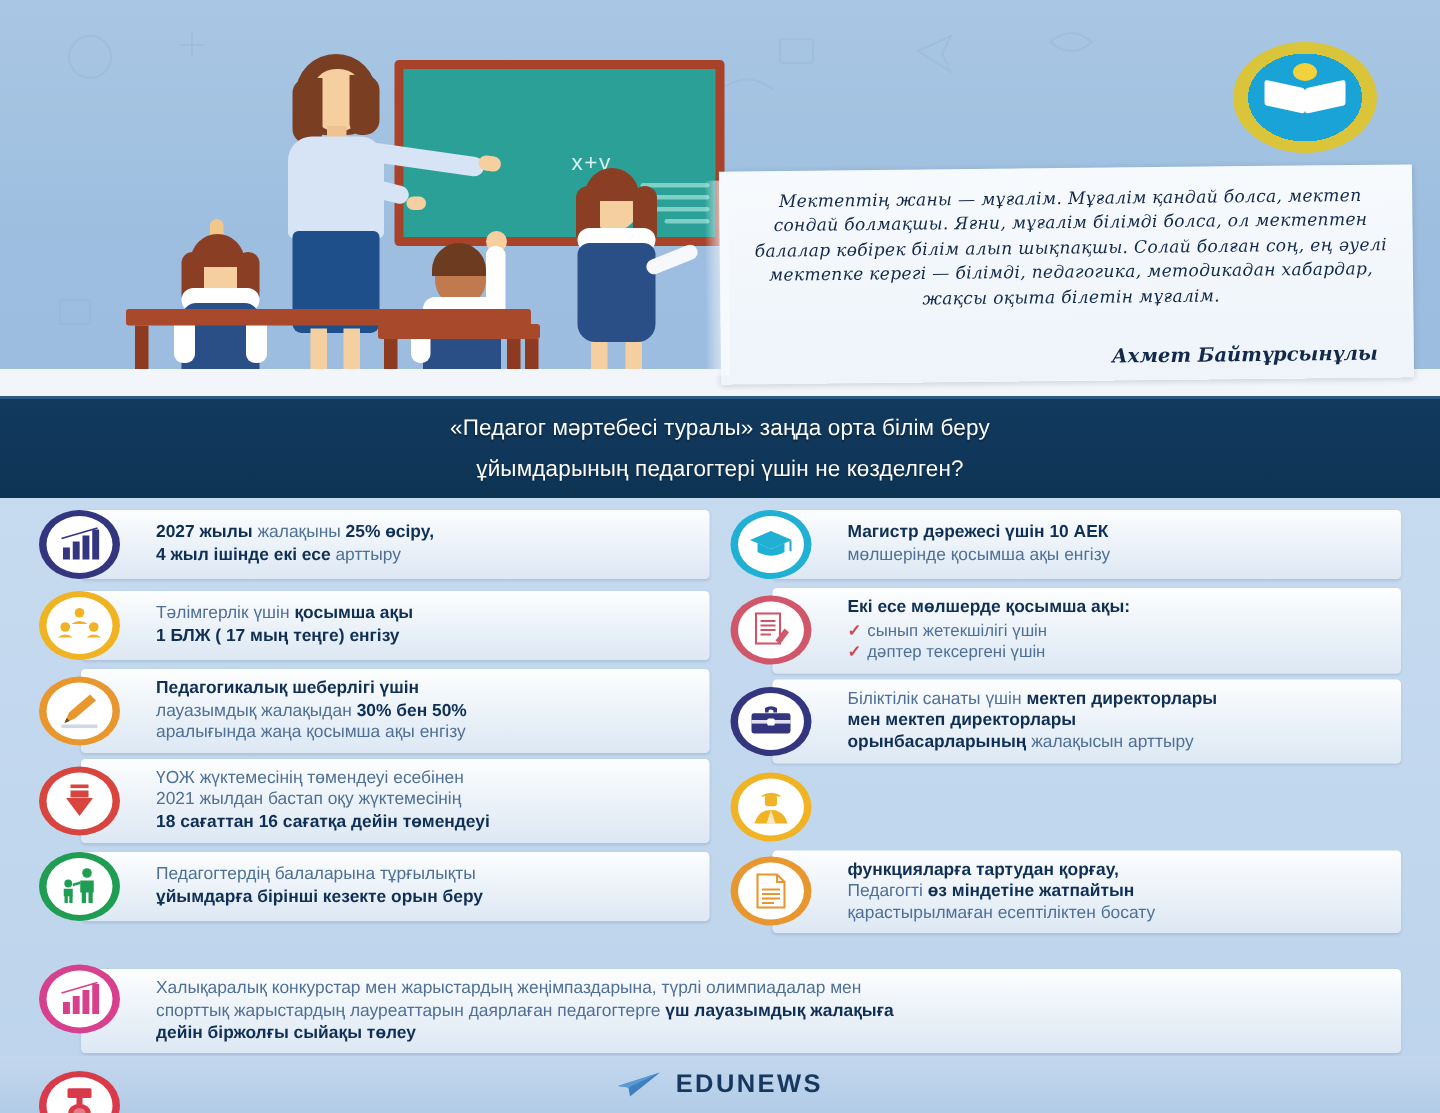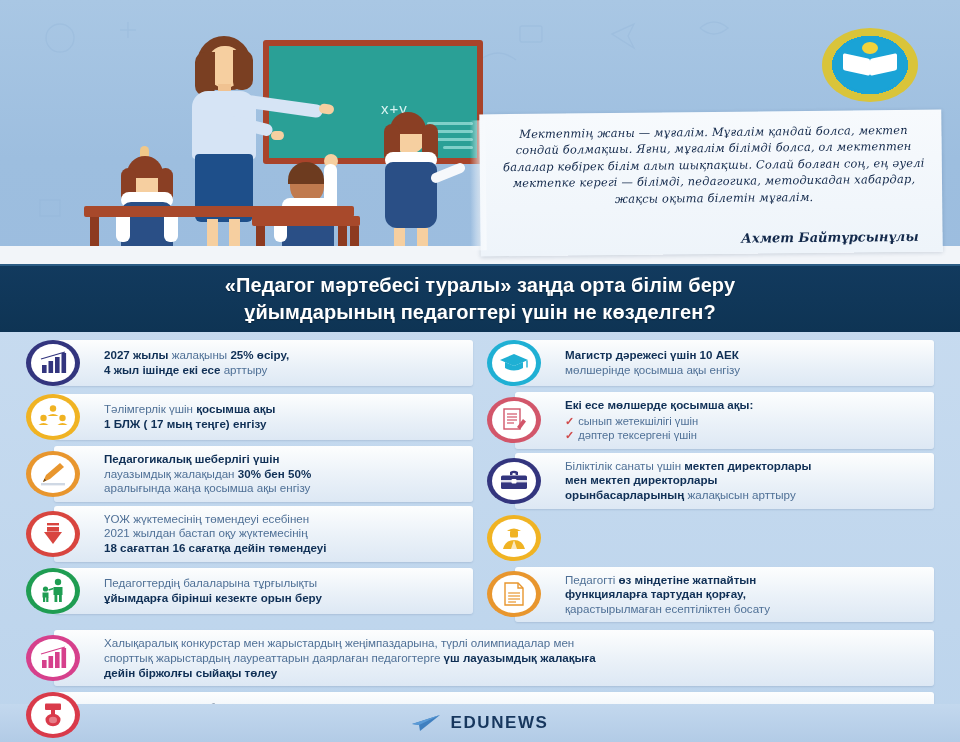--- a/index.html
+++ b/index.html
@@ -102,21 +102,21 @@
   .emblem .book-r{position:absolute;left:48px;top:28px;width:27px;height:17px;background:#ffffff;transform:skewY(-12deg);border-radius:2px;}
 
   
   .titlebar{
     position:absolute; left:0; top:264px; width:960px; height:68px;
     background: linear-gradient(180deg,#123a5e 0%, #0e3454 100%);
     display:flex; flex-direction:column; align-items:center; justify-content:center;
     border-top:2px solid #2d5d85;
   }
   .titlebar .line{
-    color:#ffffff; font-size:20px; font-weight:bold; line-height:27px;
+    color:#ffffff; font-size:15px; font-weight:normal; line-height:27px;
     letter-spacing:.1px; text-shadow:0 1px 1px rgba(0,0,0,.35);
   }
 
   
   .content{
     position:absolute; left:0; top:332px; width:960px; height:372px;
     padding:6px 26px 0 26px;
   }
   .row{display:flex; gap:14px; margin-bottom:4px;}
   .col{flex:1 1 0; min-width:0;}
@@ -130,21 +130,21 @@
   .card .plate{
     flex:1 1 auto; min-width:0;
     margin-left:-26px;
     padding:6px 10px 6px 50px;
     background: linear-gradient(180deg,#fdfefe 0%,#eaf1f8 55%,#dde8f4 100%);
     border-radius:3px;
     box-shadow:0 1px 2px rgba(20,50,90,.13);
     min-height:46px;
     display:flex; align-items:center;
   }
-  .card.wide .plate{min-height:46px;}
+  .card.wide .plate{min-height:46px;margin-top:16px;}
   .badge{
     position:relative; z-index:3;
     width:54px;height:46px;flex:0 0 54px;
     border-radius:50%;
     display:flex;align-items:center;justify-content:center;
   }
   .badge .disc{
     position:absolute; inset:0; border-radius:50%;
     background:#ffffff;
   }
@@ -463,22 +463,22 @@
                 <g stroke="#e8962e" stroke-width="1.2">
                   <path d="M9 12 h12"></path>
                     <path d="M9 15 h12"></path>
                     <path d="M9 18 h12"></path>
                     <path d="M9 21 h8"></path>
                 </g>
                 </svg></span>
     </div>
     <div class="plate">
       <div class="txt">
-        <div><span class="muted">Педагогті </span><b>өз міндетіне жатпайтын</b></div>
-                <div><b>функцияларға тартудан қорғау,</b></div>
+        <div><b>функцияларға тартудан қорғау,</b></div>
+                <div><span class="muted">Педагогті </span><b>өз міндетіне жатпайтын</b></div>
                 <div><span class="muted">қарастырылмаған есептіліктен босату</span></div>
 
       </div>
     </div>
   </div>
         </div>
     </div>
     <div id="wide-rows">
   <div class="card wide">
     <div class="badge" style="background:linear-gradient(180deg,#d6408c 0%, #d6408c 100%);box-shadow:0 0 0 0 transparent;">

